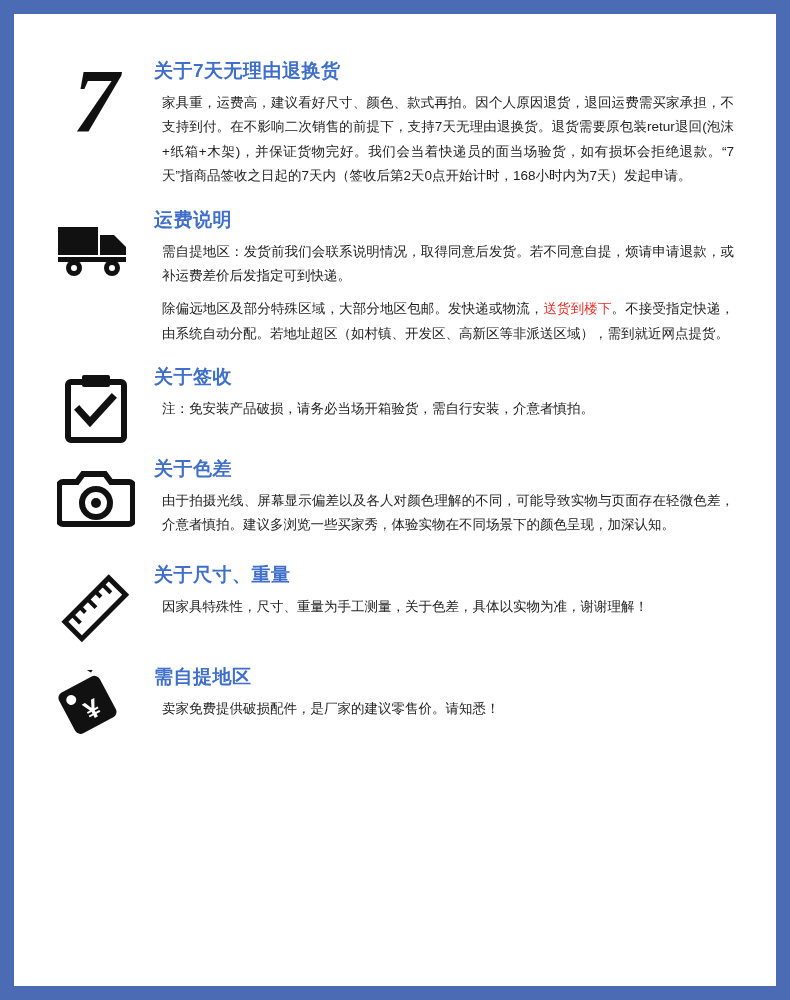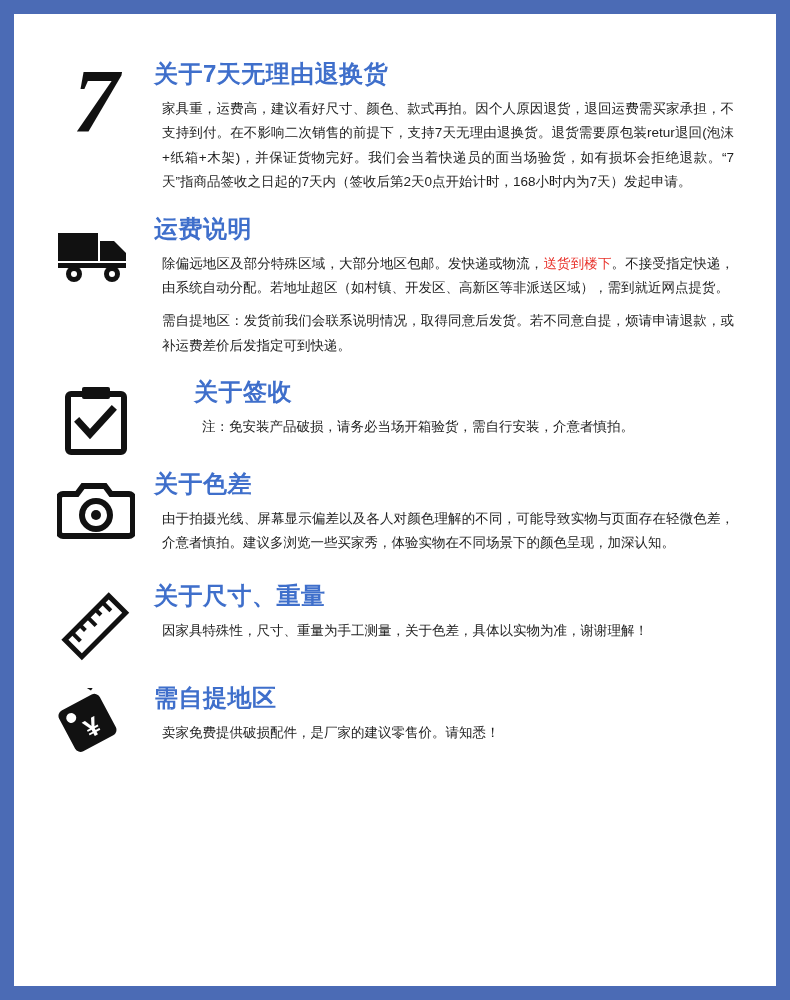--- a/index.html
+++ b/index.html
@@ -42,21 +42,21 @@
     justify-content: center;
     align-items: flex-start;
     padding-top: 6px;
   }
   .text-col {
     flex: 1;
     padding-right: 10px;
   }
   .sec-title {
     color: #3f6fcb;
-    font-size: 24px;
+    font-size: 19px;
     font-weight: bold;
     line-height: 1.2;
     margin: 0 0 7px 0;
     letter-spacing: 0.5px;
   }
   .sec-body {
     color: #1d1d1d;
     font-size: 13.5px;
     line-height: 1.82;
     margin: 8px;
@@ -78,21 +78,21 @@
 
   .sec-s1 .icon-col { padding-top: 0px; }
   .sec-s2 .icon-col { padding-top: 10px; }
   .sec-s3 .icon-col { padding-top: 8px; }
   .sec-s4 .icon-col { padding-top: 10px; }
   .sec-s5 .icon-col { padding-top: 8px; }
   .sec-s6 .icon-col { padding-top: 4px; }
 
   .sec-s1 { margin-bottom: 12px; }
   .sec-s2 { margin-bottom: 12px; }
-  .sec-s3 { margin-bottom: 12px; gap: 40px; }
+  .sec-s3 { margin-bottom: 12px; }
   .sec-s4 { margin-bottom: 18px; }
   .sec-s5 { margin-bottom: 20px; font-family: Liberation Serif, serif; }
 </style>
 </head>
 <body>
 
 <div class="page">
   <div class="content">
 
     <div class="section sec-s1">
@@ -114,22 +114,22 @@
             <rect x="2" y="38" width="68" height="5" fill="#111"></rect>
             <circle cx="18" cy="49" r="8" fill="#111"></circle>
             <circle cx="18" cy="49" r="3" fill="#fff"></circle>
             <circle cx="56" cy="49" r="8" fill="#111"></circle>
             <circle cx="56" cy="49" r="3" fill="#fff"></circle>
           </svg>
         </span>
       </div>
       <div class="text-col">
         <h2 class="sec-title">运费说明</h2>
+        <p class="sec-body">需自提地区：发货前我们会联系说明情况，取得同意后发货。若不同意自提，烦请申请退款，或补运费差价后发指定可到快递。</p>
         <p class="sec-body"><span>除偏远地区及部分特殊区域，大部分地区包邮。发快递或物流，</span><span class="hl">送货到楼下</span><span>。不接受指定快递，由系统自动分配。若地址超区（如村镇、开发区、高新区等非派送区域），需到就近网点提货。</span></p>
-        <p class="sec-body">需自提地区：发货前我们会联系说明情况，取得同意后发货。若不同意自提，烦请申请退款，或补运费差价后发指定可到快递。</p>
       </div>
     </div>
 
     <div class="section sec-s3">
       <div class="icon-col">
         <span>
           <svg width="68" height="72" viewBox="0 0 68 72">
             <rect x="6" y="8" width="56" height="58" rx="3" fill="none" stroke="#111" stroke-width="6"></rect>
             <rect x="20" y="1" width="28" height="12" rx="2" fill="#111"></rect>
             <path d="M17 36 l11 12 l22 -24" fill="none" stroke="#111" stroke-width="7" stroke-linecap="square"></path>

